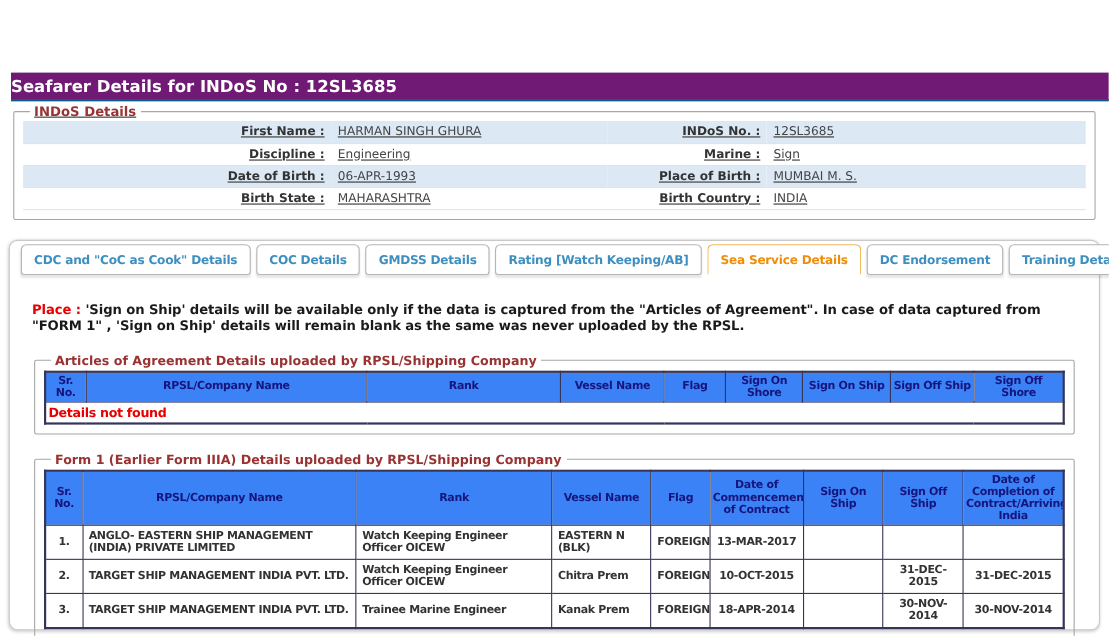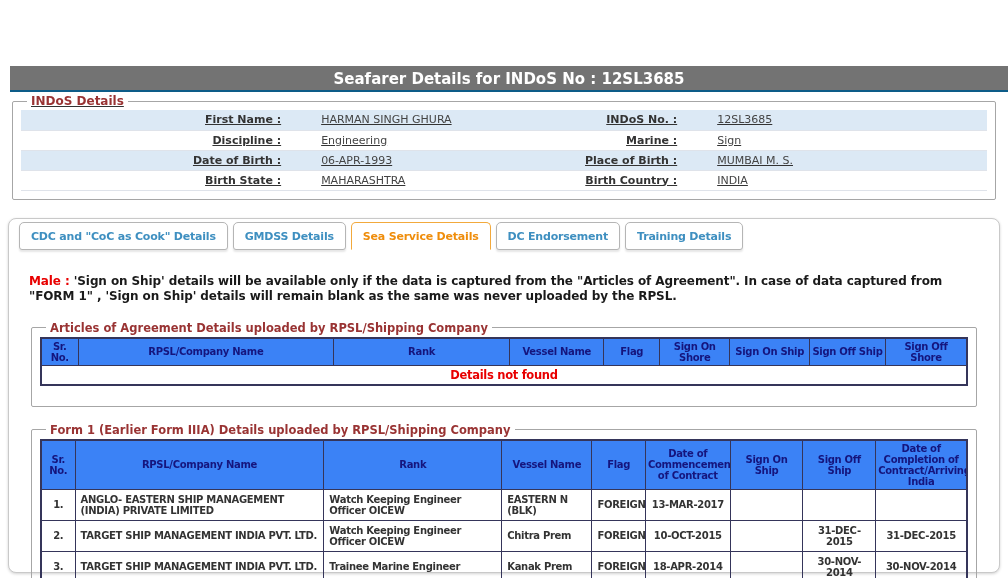--- a/index.html
+++ b/index.html
@@ -8,24 +8,24 @@
     width: 1008px; height: 578px; overflow: hidden;
     background: #ffffff;
     font-family: "DejaVu Sans", "Liberation Sans", sans-serif;
     color: #333333;
   }
 
   
   .title-bar {
     margin: 66px 0 0 10px;
     height: 26px; line-height: 26px;
-    background: #737373;
+    background: #701a75;
     color: #ffffff;
     font-size: 15px; font-weight: bold;
-    text-align: center;
+    text-align: left;
     border-bottom: 2px solid #0d5c88;
   }
 
   
   fieldset {
     border: 1px solid #a6a6a6;
     border-radius: 2px;
     margin: 0; padding: 2px 6px 6px 6px;
   }
   legend {
@@ -37,21 +37,21 @@
     padding: 2px 8px 8px 8px;
     text-decoration: underline;
   }
 
   
   table.indos-table {
     width: 100%; border-collapse: collapse; table-layout: fixed;
     font-size: 11px;
   }
   table.indos-table td {
-    padding: 3px 20px; border-bottom: 1px solid #dfe3ea;
+    padding: 3px 6px; border-bottom: 1px solid #dfe3ea;
     height: 20px; vertical-align: middle;
     overflow: hidden; white-space: nowrap;
   }
   table.indos-table tr.alt { background: #dce9f5; }
   td.label { font-weight: bold; text-align: right; color: #333; }
   td.value { text-align: left; color: #444; }
   table.indos-table td:nth-child(1) { width: 29%; }
   table.indos-table td:nth-child(2) { width: 26%; }
   table.indos-table td:nth-child(3) { width: 15%; }
   table.indos-table td:nth-child(4) { width: 30%; }
@@ -90,21 +90,21 @@
 
   
   .note {
     margin: 24px 14px 0 20px;
     font-size: 12px; font-weight: bold; line-height: 1.3;
     color: #1a1a1a; letter-spacing: -0.1px;
   }
   .note .red { color: #e80000; }
 
   
-  fieldset.data-fs { margin: 16px 22px 0 22px; padding: 2px 8px 20px 8px; }
+  fieldset.data-fs { margin: 16px 22px 0 22px; padding: 2px 8px 8px 8px; }
   fieldset.data-fs legend { font-size: 11.5px; }
 
   table.datatable {
     width: 100%; border-collapse: collapse; table-layout: fixed;
     border: 2px solid #35355a;
     font-size: 10px;
   }
   table.datatable th, table.datatable td {
     border: 1px solid #35355a;
     letter-spacing: -0.3px;
@@ -113,21 +113,21 @@
   table.datatable th {
     background: #3b82f6; color: #15157d;
     font-weight: bold; text-align: center;
     padding: 2px 2px; vertical-align: middle;
   }
   table.datatable td {
     font-weight: bold; color: #333;
     padding: 4px 5px; vertical-align: middle;
   }
   table.datatable td.empty {
-    color: #e80000; text-align: center;
+    color: #e80000; 
     font-size: 11.5px; padding: 2px;
   }
   
   table.datatable td.c0, table.datatable td.c4, table.datatable td.c5,
   table.datatable td.c6, table.datatable td.c7, table.datatable td.c8 { text-align: center; }
   table.datatable td.c1, table.datatable td.c2, table.datatable td.c3 { text-align: left; }
 
   
   table.articles th.c0 { width: 4.0%; }
   table.articles th.c1 { width: 27.6%; }
@@ -183,28 +183,30 @@
           <td class="label">Birth Country :</td>
           <td class="value">INDIA</td>
         </tr>
       </tbody>
   </table>
 </fieldset>
 
 <div class="tab-panel">
   <div class="tabs">
       <div class="tab">CDC and "CoC as Cook" Details</div>
+      <div class="tab">COC Details</div>
       <div class="tab">GMDSS Details</div>
+      <div class="tab">Rating [Watch Keeping/AB]</div>
       <div class="tab active">Sea Service Details</div>
       <div class="tab">DC Endorsement</div>
       <div class="tab">Training Details</div>
     </div>
 
   <div class="note">
-    <span class="red">Male :</span><span> 'Sign on Ship' details will be available only if the data is captured from the "Articles of Agreement". In case of data captured from "FORM 1" , 'Sign on Ship' details will remain blank as the same was never uploaded by the RPSL.</span>
+    <span class="red">Place :</span><span> 'Sign on Ship' details will be available only if the data is captured from the "Articles of Agreement". In case of data captured from "FORM 1" , 'Sign on Ship' details will remain blank as the same was never uploaded by the RPSL.</span>
   </div>
 
   <fieldset class="data-fs">
     <legend>Articles of Agreement Details uploaded by RPSL/Shipping Company</legend>
     <table class="datatable articles">
       <thead>
           <tr>
             <th class="c0">Sr. No.</th>
             <th class="c1">RPSL/Company Name</th>
             <th class="c2">Rank</th>

